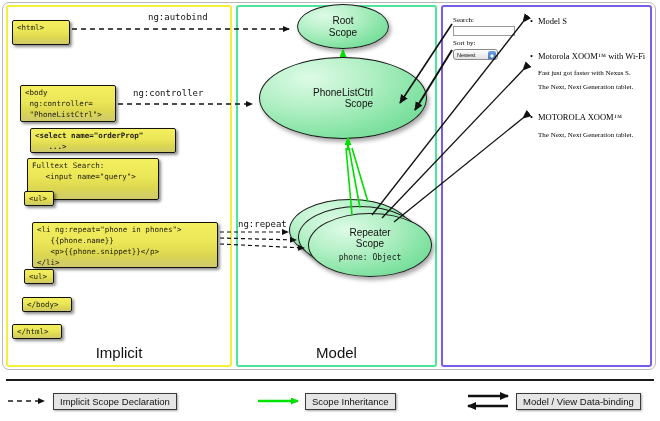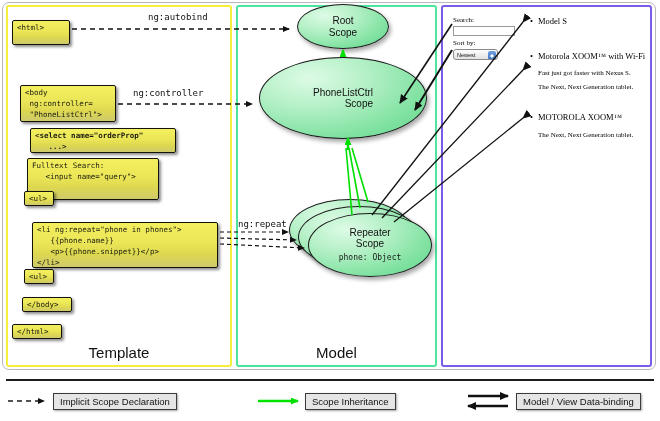--- a/index.html
+++ b/index.html
@@ -112,21 +112,21 @@
   }
 </style>
 </head>
 <body>
 
 <div id="stage">
 
   <div class="outer-frame"></div>
 
   <div class="column col-template">
-    <div class="col-label">Template</div>
+    <div class="col-label">Implicit</div>
   </div>
   <div class="column col-model">
     <div class="col-label">Model</div>
   </div>
   <div class="column col-view">
     <div class="col-label">View</div>
   </div>
 
   <div class="ybox" style="left:12px;top:20px;width:58px;height:25px;">&lt;html&gt;</div>
 

